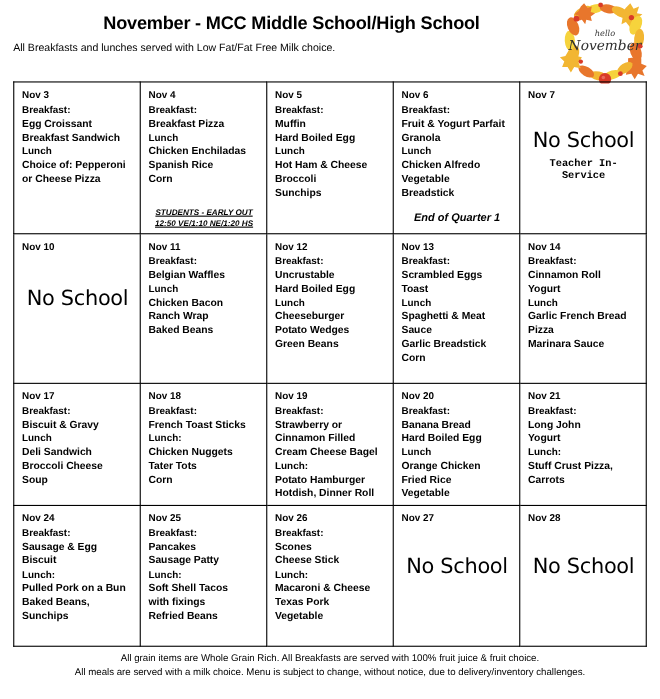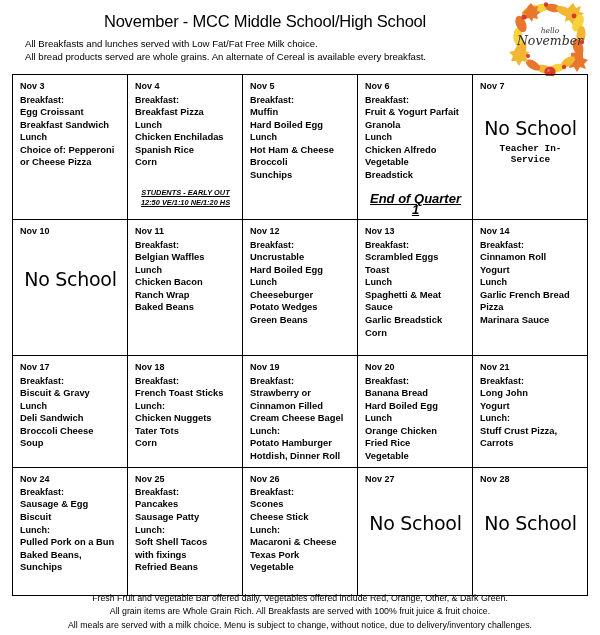--- a/index.html
+++ b/index.html
@@ -19,28 +19,28 @@
   
   .header {
     position: relative;
     padding: 6px 0 0 0;
     height: 78px;
     box-sizing: border-box;
   }
   .title {
     text-align: center;
     font-size: 16.5px;
-    font-weight: normal;
+    font-weight: bold;
     letter-spacing: -0.2px;
     margin: 6px 0 0 0;
     padding-right: 70px;
   }
   .intro {
     margin-top: 6px;
-    padding-left: 25px;
+    padding-left: 12px;
   }
   .intro-line {
     font-size: 9.6px;
     line-height: 13.3px;
     white-space: nowrap;
   }
 
   
   .wreath {
     position: absolute;
@@ -90,24 +90,23 @@
   .note {
     font-size: 7.4px;
     font-style: italic;
     font-weight: bold;
     text-decoration: underline;
     text-align: center;
     line-height: 10px;
     margin-top: 19px;
   }
   .note-q {
-    font-size: 13px;
+    font-size: 10px;
     font-style: italic;
     font-weight: bold;
-    text-decoration: underline;
     text-align: center;
     line-height: 11px;
     margin-top: 12px;
   }
 
   .noschool {
     font-family: "DejaVu Sans", sans-serif;
     font-size: 19px;
     font-weight: 400;
     text-align: center;
@@ -139,21 +138,20 @@
 </style>
 </head>
 <body>
 
 <div class="header">
 
   <div class="title">November - MCC Middle School/High School</div>
 
   <div class="intro">
     <div class="intro-line">All Breakfasts and lunches served with Low Fat/Fat Free Milk choice.</div>
-    <div class="intro-line">All bread products served are whole grains. An alternate of Cereal is available every breakfast.</div>
   </div>
 
   <div class="wreath">
     <svg viewBox="0 0 84 74" width="84" height="74" xmlns="http://www.w3.org/2000/svg">
       <g>
 
         <ellipse cx="22" cy="9" rx="9" ry="4.5" fill="#f2b632" transform="rotate(-28 22 9)"></ellipse>
         <ellipse cx="33" cy="6" rx="8" ry="4" fill="#f6d33c" transform="rotate(-12 33 6)"></ellipse>
         <ellipse cx="45" cy="6" rx="8" ry="4" fill="#e8762c" transform="rotate(10 45 6)"></ellipse>
         <ellipse cx="56" cy="9" rx="8.5" ry="4.2" fill="#f2b632" transform="rotate(26 56 9)"></ellipse>
@@ -377,16 +375,15 @@
         </td>
         <td>
           <div class="daynum">Nov 28</div>
           <div class="noschool noschool-late">No School</div>
         </td>
       </tr>
     </tbody>
 </table>
 
 <div class="footer">
-  <div class="footer-line">Fresh Fruit and Vegetable Bar offered daily, Vegetables offered include Red, Orange, Other, &amp; Dark Green.</div>
   <div class="footer-line">All grain items are Whole Grain Rich. All Breakfasts are served with 100% fruit juice &amp; fruit choice.</div>
   <div class="footer-line">All meals are served with a milk choice. Menu is subject to change, without notice, due to delivery/inventory challenges.</div>
 </div>
 
 </body></html>

